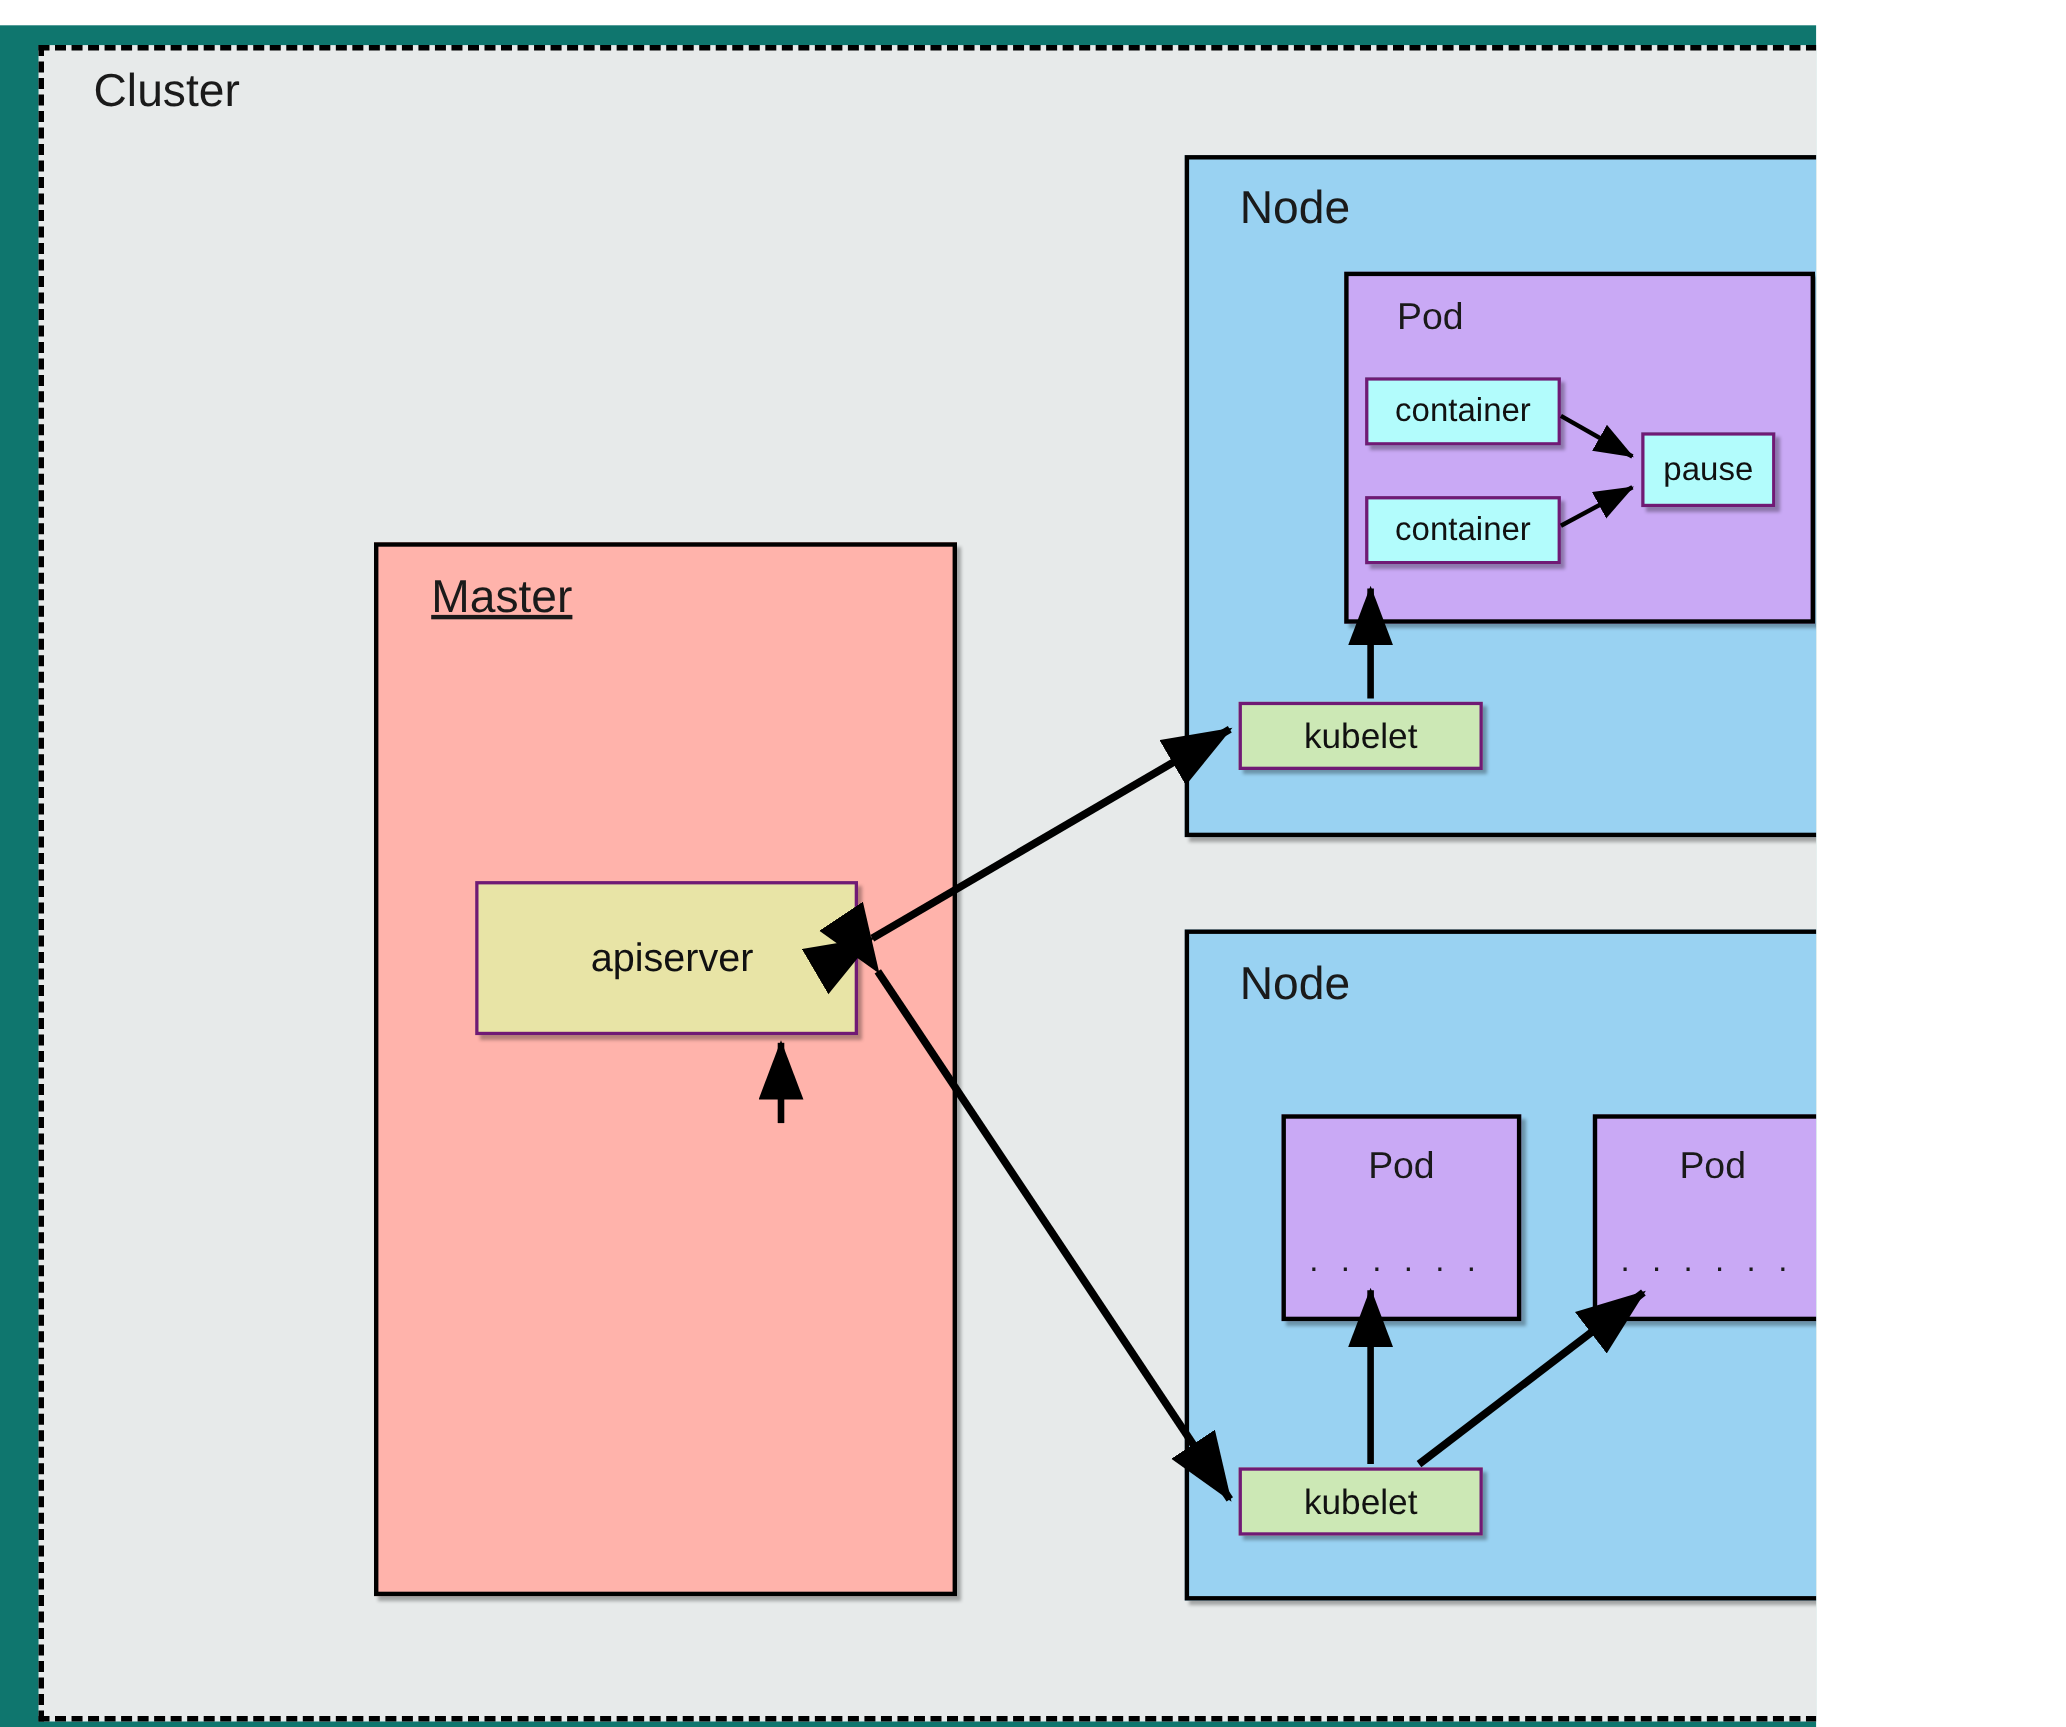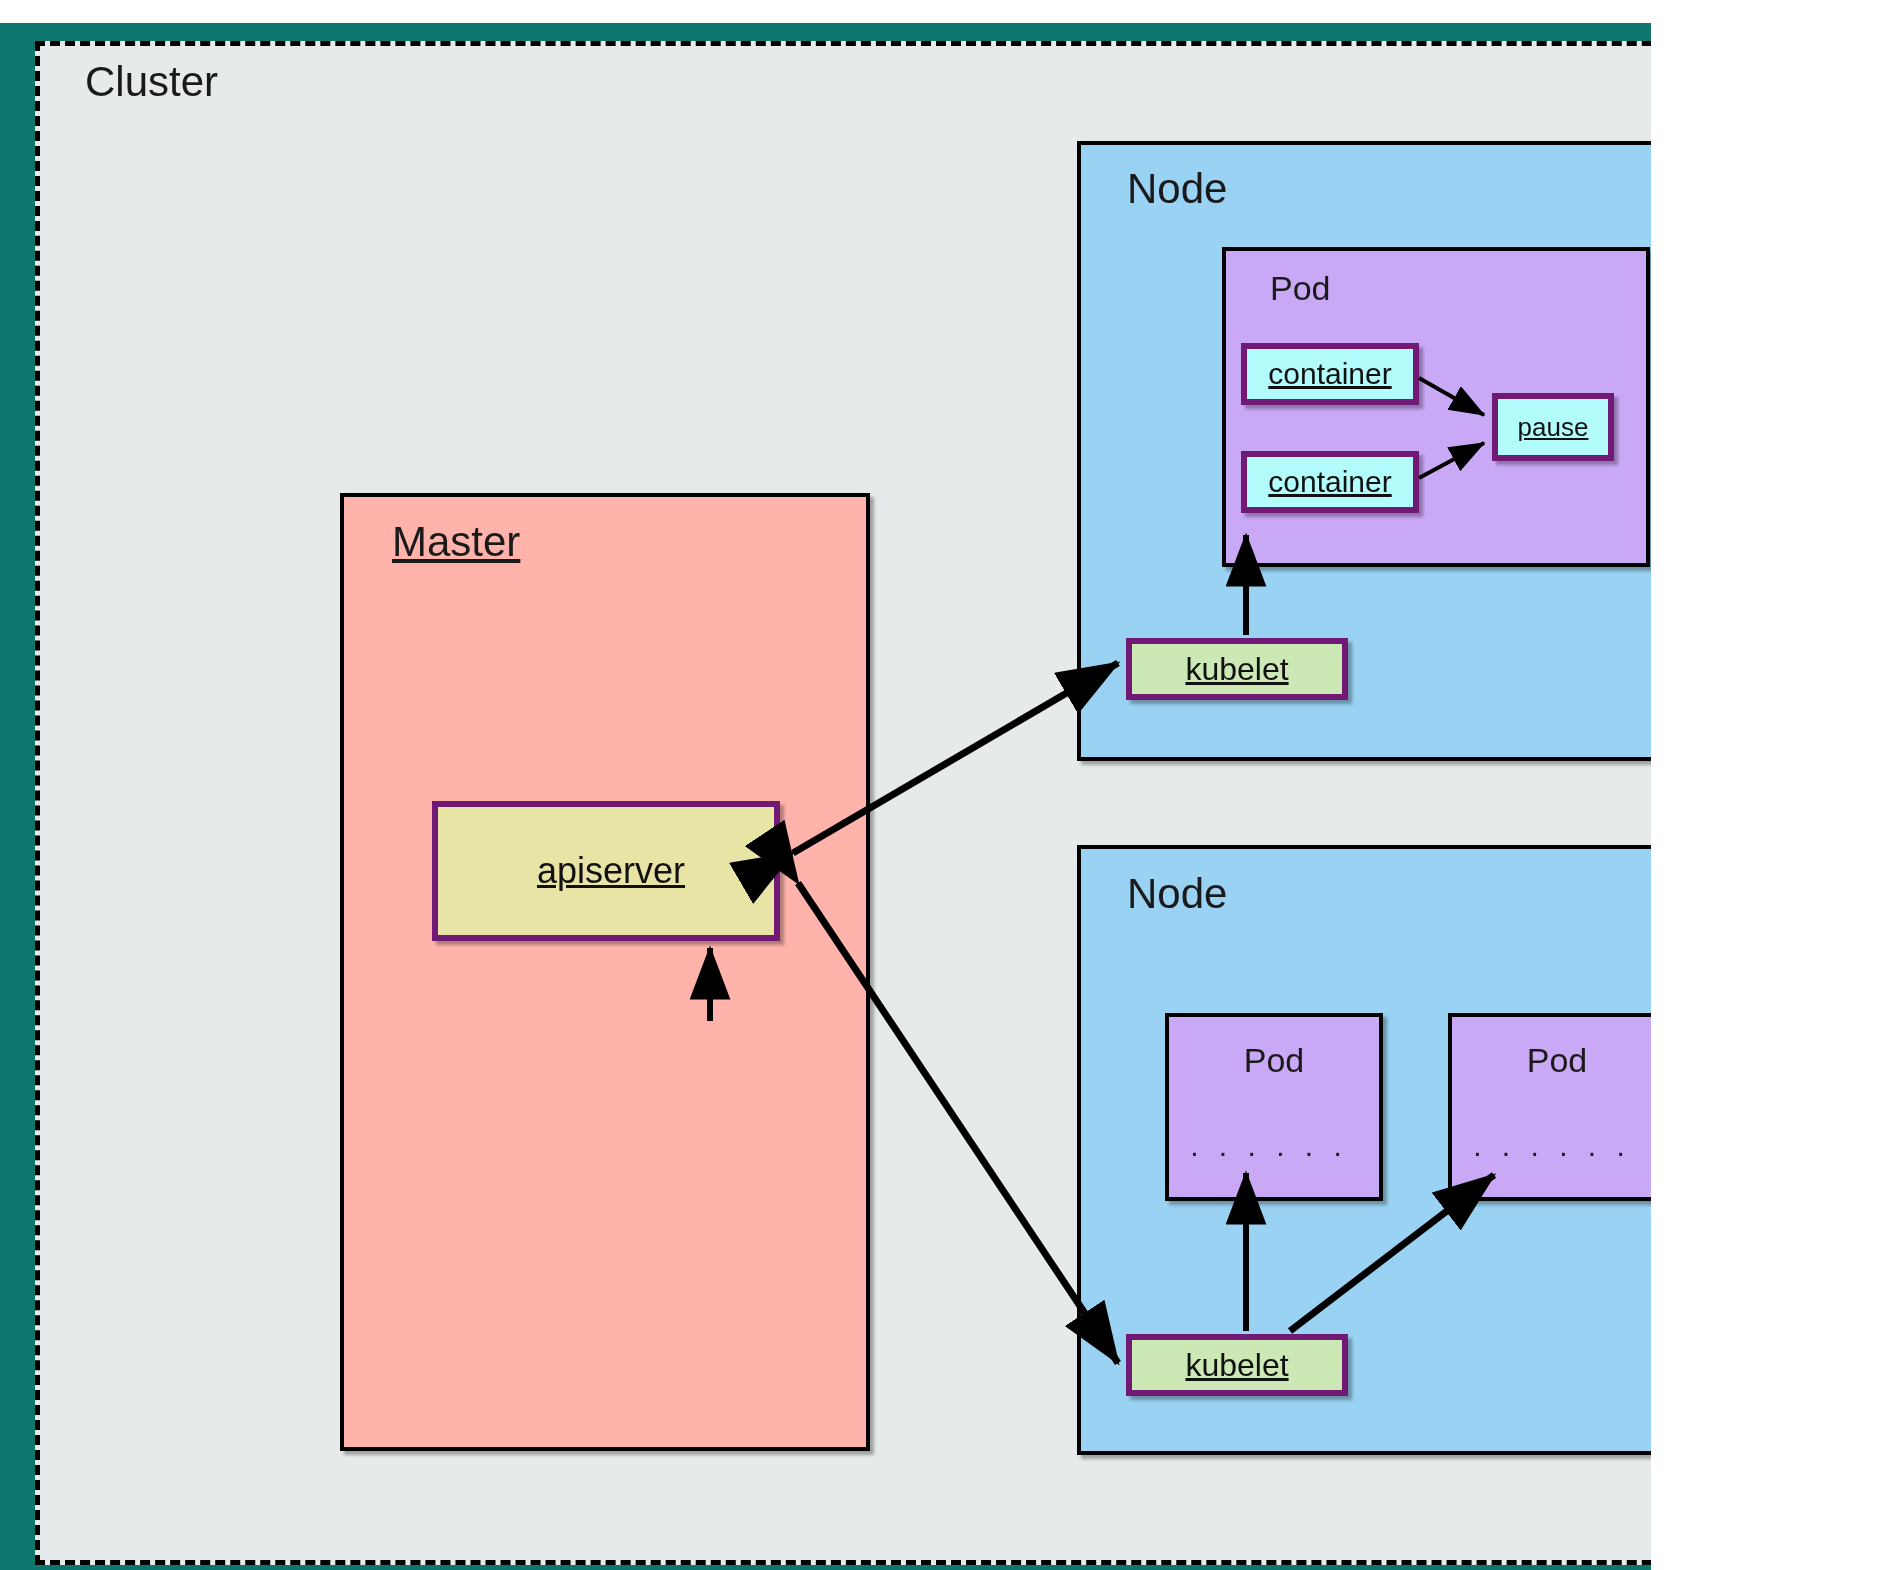--- a/index.html
+++ b/index.html
@@ -95,35 +95,34 @@
     text-align: center;
     line-height: 1;
   }
   #pod-a-dots { left: 1160px; top: 1108px; }
   #pod-b-dots { left: 1443px; top: 1108px; }
 
   
   .leaf {
     position: absolute;
     box-sizing: border-box;
-    border: 6px solid #701a75;
+    border: 3px solid #701a75;
     display: flex;
     align-items: center;
     justify-content: center;
     color: #111111;
     box-shadow: 4px 4px 3px rgba(0,0,0,0.30);
-    text-decoration: underline;
   }
   .leaf-cyan  { background: #b2fcfc; }
   .leaf-green { background: #cce8b5; }
   .leaf-khaki { background: #e8e4a6; padding-left: 10px; }
 
   #container-1 { left: 1241px; top: 320px; width: 178px; height: 62px; font-size: 30px; }
   #container-2 { left: 1241px; top: 428px; width: 178px; height: 62px; font-size: 30px; }
-  #pause-box   { left: 1492px; top: 370px; width: 122px; height: 68px; font-size: 26px; }
+  #pause-box   { left: 1492px; top: 370px; width: 122px; height: 68px; font-size: 30px; }
 
   #kubelet-top    { left: 1126px; top: 615px; width: 222px; height: 62px; font-size: 32px; }
   #kubelet-bottom { left: 1126px; top: 1311px; width: 222px; height: 62px; font-size: 32px; }
 
   #apiserver-box { left: 432px; top: 778px; width: 348px; height: 140px; font-size: 36px; }
   #scheduler-box { left: 585px; top: 1000px; width: 248px; height: 66px; font-size: 32px; }
 
   
   #arrow-layer {
     position: absolute;

